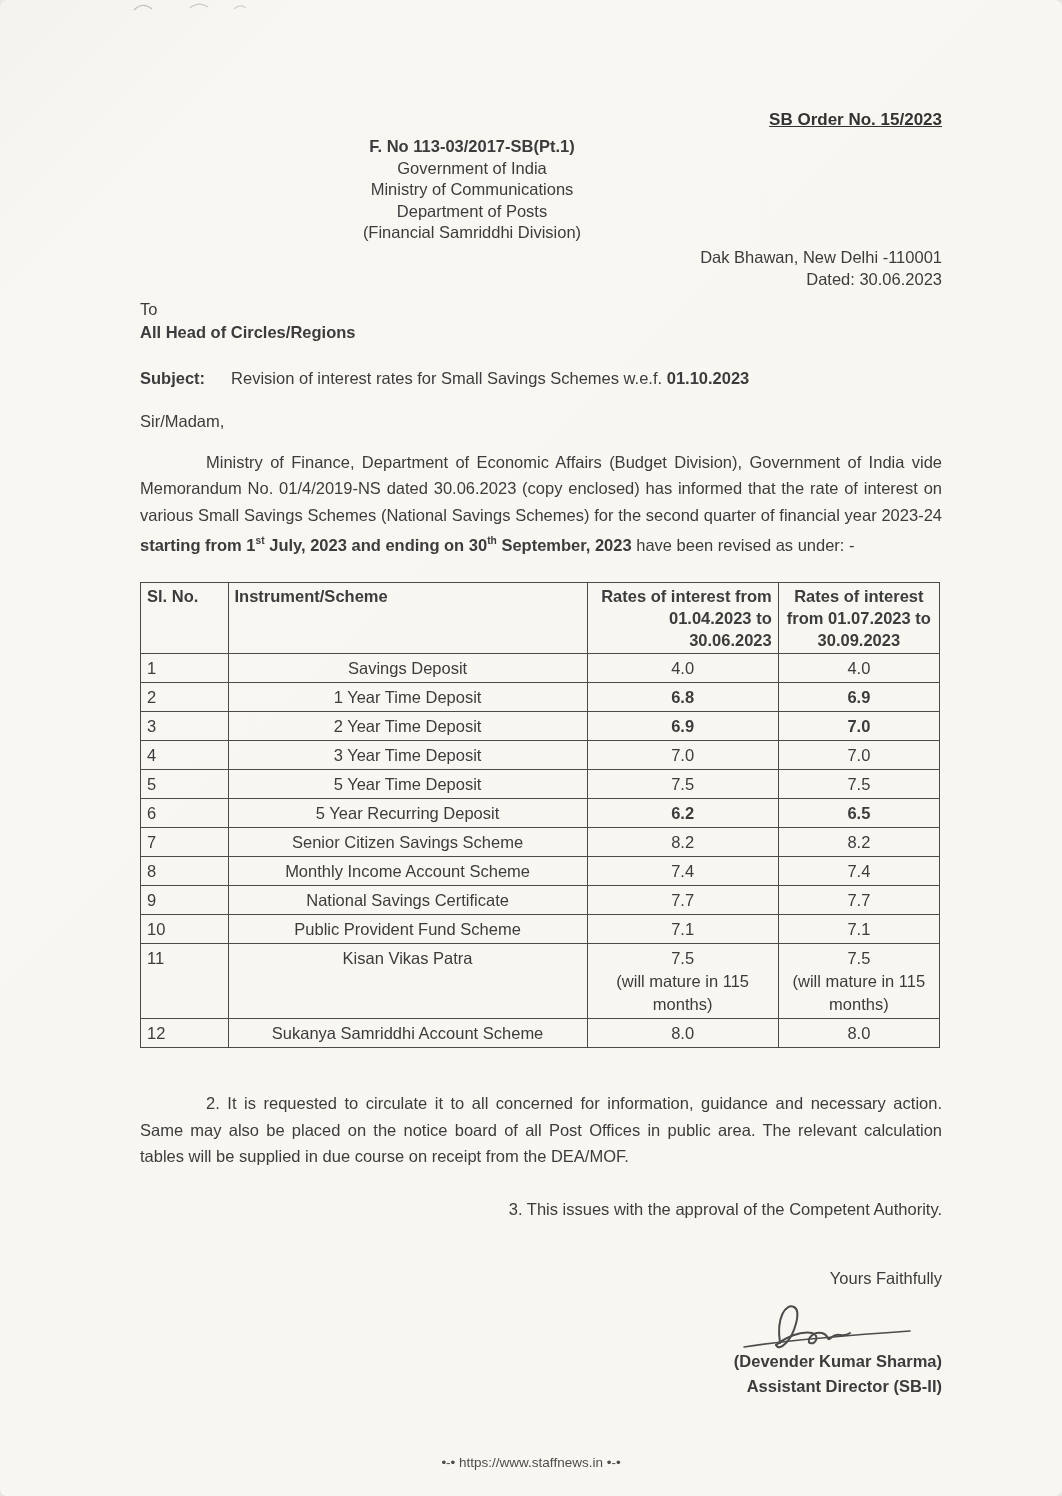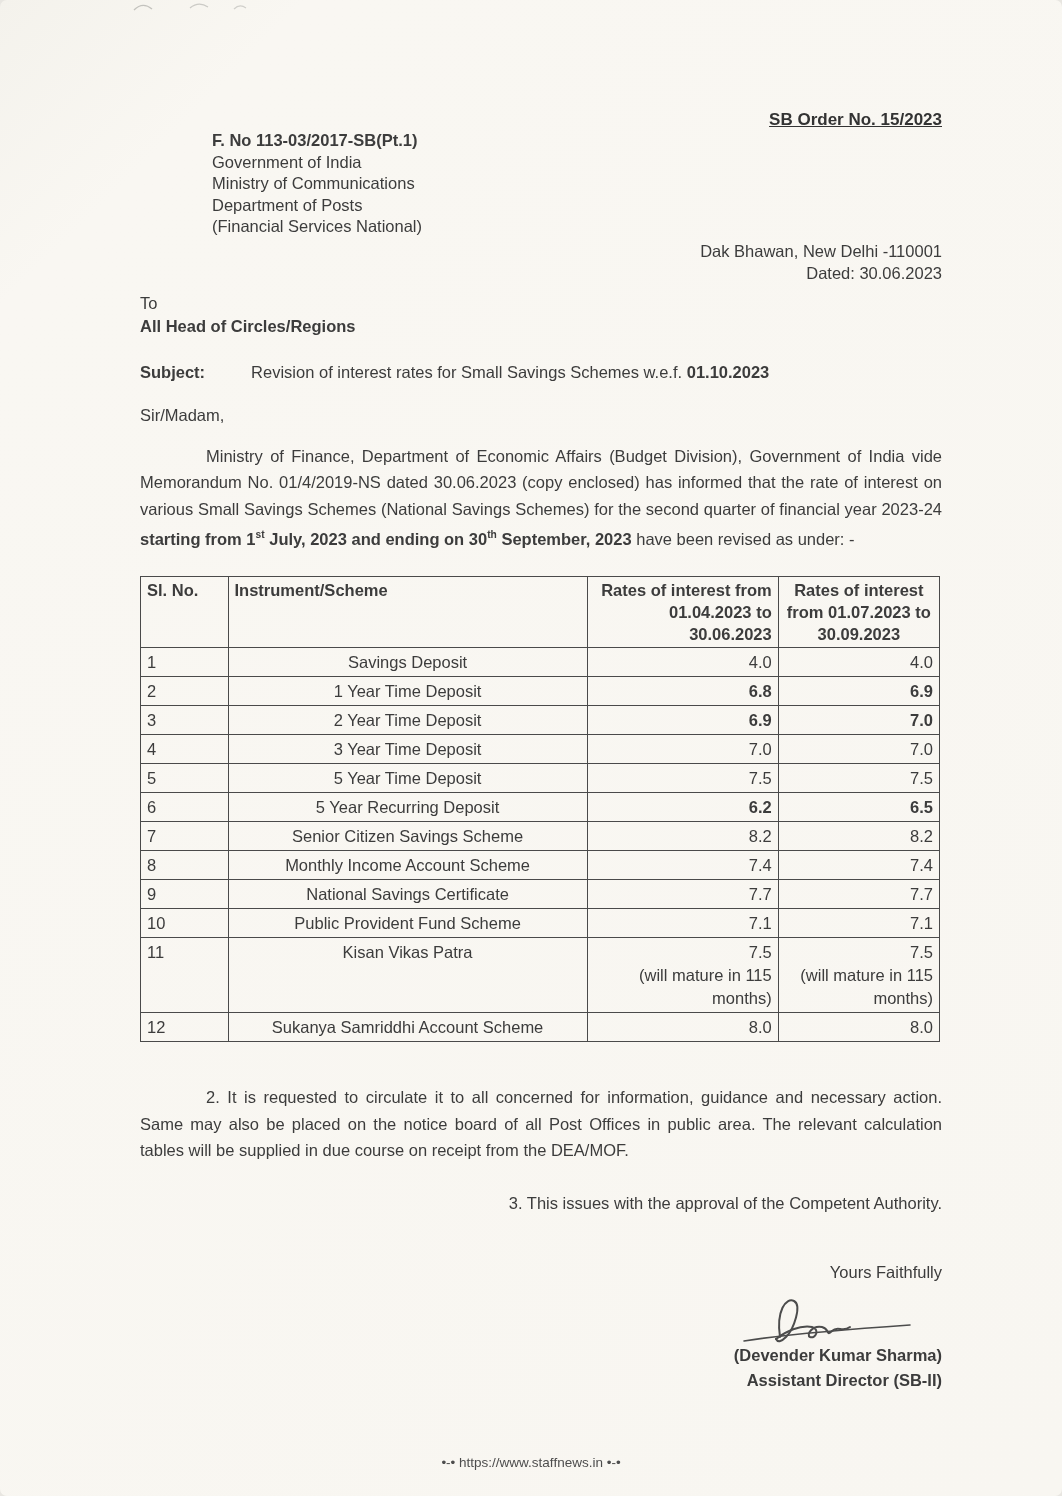--- a/index.html
+++ b/index.html
@@ -21,28 +21,28 @@
   .order-no {
     text-align: right;
     font-weight: 700;
     text-decoration: underline;
     font-size: 17px;
     color: #333;
   }
   .letterhead {
     width: 520px;
     margin-left: 72px;
-    margin-top: 0;
-    text-align: left;
+    margin-top: 6px;
+    text-align: center;
     line-height: 21.5px;
   }
   .addr-block { text-align: right; line-height: 22px; margin-top: 2px; }
   .to-block { margin-top: 8px; line-height: 23px; }
   .subject-line { margin-top: 25px; }
-  .subj-label { margin-right: 46px; }
+  .subj-label { margin-right: 26px; }
   .salutation { margin-top: 24px; }
   .para { margin: 0; line-height: 26.5px; }
   .p1 { margin-top: 18px; text-indent: 66px; text-align: justify; }
   .p2 { margin-top: 42px; text-indent: 66px; text-align: justify; }
   .p3 { margin-top: 26px; text-indent: 66px; text-align: right; }
   sup { font-size: 0.62em; }
 
   table.rates-table {
     border-collapse: collapse;
     margin-top: 24px;
@@ -55,21 +55,21 @@
     padding: 2px 6px;
     vertical-align: top;
   }
   .rates-table th { font-weight: 700; line-height: 22px; }
   th.c-sl  { width: 78px;  text-align: left; }
   th.c-scheme { width: 360px; text-align: left; vertical-align: top; }
   th.c-old { width: 185px; text-align: right; }
   th.c-new { width: 153px; text-align: center; }
   td.c-sl { text-align: left; }
   td.c-scheme { text-align: center; }
-  td.c-old, td.c-new { text-align: right; }
+  td.c-old, td.c-new { text-align: center; }
   .rates-table td { line-height: 24px; }
   .note { font-weight: 400; line-height: 23px; }
 
   .closing {
     margin-top: 44px;
     text-align: right;
     line-height: 25px;
   }
   .signature {
     display: block;
@@ -98,21 +98,21 @@
     <path d="M104 9 C 108 5, 112 5, 116 8" stroke="#b0b0ac" stroke-width="1.2" fill="none"></path>
   </svg>
 
   <div class="order-no">SB Order No. 15/2023</div>
 
   <div class="letterhead">
     <div class="bold">F. No 113-03/2017-SB(Pt.1)</div>
     <div>Government of India</div>
     <div>Ministry of Communications</div>
     <div>Department of Posts</div>
-    <div>(Financial Services National)</div>
+    <div>(Financial Samriddhi Division)</div>
   </div>
 
   <div class="addr-block">
     <div>Dak Bhawan, New Delhi -110001</div>
     <div>Dated: 30.06.2023</div>
   </div>
 
   <div class="to-block">
     <div>To</div>
     <div class="bold">All Head of Circles/Regions</div>

